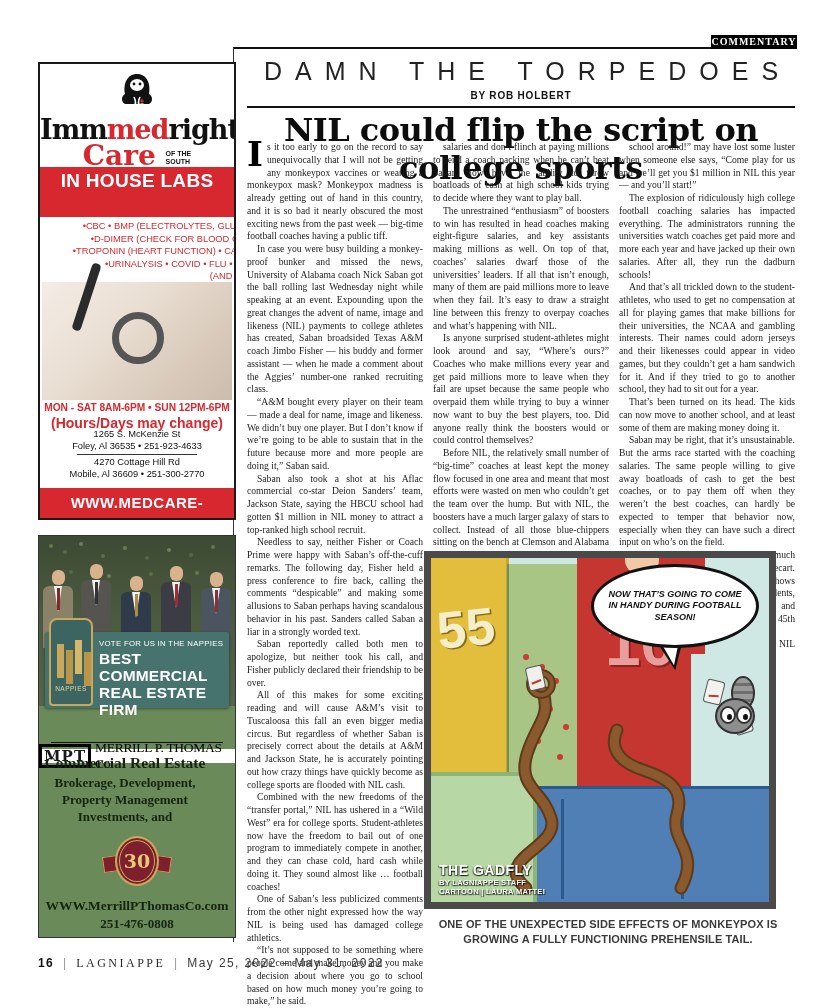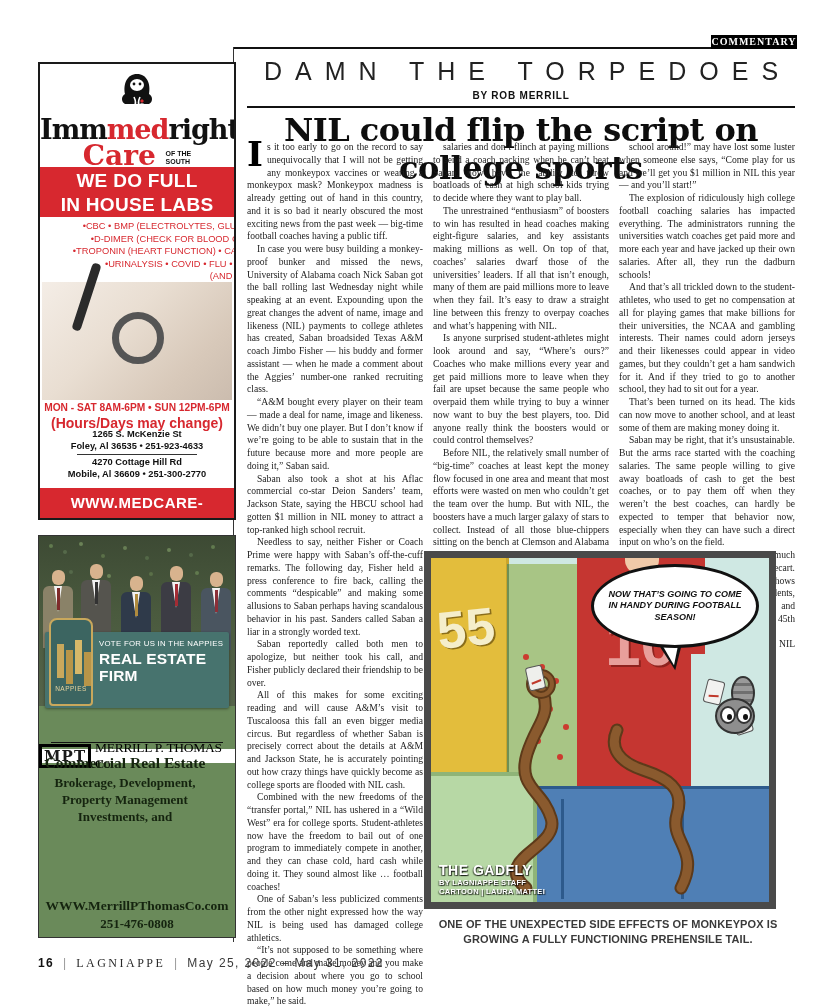--- a/index.html
+++ b/index.html
@@ -54,21 +54,21 @@
               background:linear-gradient(135deg,#f4ede6 0%,#e9ded2 40%,#d8c9ba 75%,#cbbcae 100%); }
   .ic-steth { position:absolute; left:70px; top:30px; width:52px; height:52px; border:7px solid #555;
               border-radius:50%; }
   .ic-tube  { position:absolute; left:40px; top:-20px; width:9px; height:70px; background:#2b2b2b;
               transform:rotate(18deg); border-radius:4px; }
   .ic-hours { position:absolute; left:0; top:338px; width:194px; text-align:center; color:#d7282f;
               font-weight:bold; font-size:10.2px; }
   .ic-note  { position:absolute; left:0; top:351px; width:194px; text-align:center; color:#d7282f;
               font-weight:bold; font-size:14px; }
   .ic-addr  { position:absolute; left:0; top:365px; width:194px; text-align:center; color:#111;
-              font-weight:bold; font-size:9.3px; line-height:11.5px; }
+              font-weight:normal; font-size:9.3px; line-height:11.5px; }
   .ic-div   { width:120px; height:1px; background:#333; margin:2px auto; }
   .ic-web   { position:absolute; left:0; top:424px; width:194px; height:30px; background:#d7282f;
               color:#fff; text-align:center; font-weight:bold; font-size:15px; line-height:30px;
               letter-spacing:0.5px; }
 
   
   .ad2 { position:absolute; left:38px; top:535px; width:198px; height:403px; border:1px solid #333;
          background:#6a8a5a; overflow:hidden; font-family:"Liberation Serif",serif; }
   .mpt-photo { position:absolute; left:0; top:0; width:196px; height:170px;
                background:linear-gradient(180deg,#3d4a34 0%,#4a5a3e 45%,#55644a 100%); }
@@ -192,42 +192,41 @@
 </head>
 <body>
 
 <div class="page">
 
   <div class="top-rule"></div>
   <div class="vert-rule"></div>
   <div class="commentary">COMMENTARY</div>
 
   <div class="col-title">DAMN THE TORPEDOES</div>
-  <div class="byline">BY ROB MERRILL</div>
+  <div class="byline">BY ROB HOLBERT</div>
   <div class="head-rule"></div>
   <div class="headline">NIL could flip the script on college sports</div>
 
   <div class="ad1">
     <svg class="penguin" width="36" height="42" viewBox="0 0 36 42">
       <path d="M18 2 C8 2 4 12 6 22 C2 24 2 30 6 32 L30 32 C34 30 34 24 30 22 C32 12 28 2 18 2 Z" fill="#111"></path>
       <ellipse cx="18" cy="13" rx="7" ry="6" fill="#fff"></ellipse>
       <circle cx="15" cy="12" r="1.4" fill="#111"></circle>
         <circle cx="21" cy="12" r="1.4" fill="#111"></circle>
       <path d="M15 25 q3 6 0 10 M21 25 q-3 6 0 10" stroke="#fff" stroke-width="1.6" fill="none"></path>
       <path d="M23 32 a3 3 0 1 0 0.1 0" fill="none" stroke="#fff" stroke-width="1.4"></path>
       <path d="M21 29 l2 -2 2 2 -2 2 Z" fill="#d7282f"></path>
     </svg>
     <div class="ic-logo">
       <div class="ic-l1"><span>Imm</span><span class="red">med</span><span>right</span></div>
       <div class="ic-l2"><span>Care</span>
         <span class="ic-suffix"><span>OF THE</span><br><span>SOUTH</span></span>
       </div>
     </div>
     <div class="ic-band">
-      <div>WE DO FULL</div>
       <div>IN HOUSE LABS</div>
     </div>
     <div class="ic-services">
         <div>•CBC • BMP (ELECTROLYTES, GLUCOSE)</div>
         <div>•D-DIMER (CHECK FOR BLOOD CLOTS)</div>
         <div>•TROPONIN (HEART FUNCTION) • CARDIAC</div>
         <div>•URINALYSIS • COVID • FLU • STREP</div>
         <div>(AND MORE)</div>
       </div>
     <div class="ic-photo">
@@ -285,35 +284,41 @@
           </div>
         </div>
     </div>
     <div class="mpt-banner">
       <div class="nappies">
         <div class="nap-bldg"></div>
         <div class="nap-text">NAPPIES</div>
       </div>
       <div class="txt">
         <div class="vote-line">VOTE FOR US IN THE NAPPIES</div>
+        <div class="award-line">BEST COMMERCIAL</div>
         <div class="award-line">REAL ESTATE FIRM</div>
       </div>
     </div>
     <div class="mpt-white">
       <span class="mpt-box">MPT</span>
       <span class="mpt-name">MERRILL P. THOMAS Co.</span>
     </div>
     <div class="mpt-underline"></div>
     <div class="mpt-services">
       <div class="t1">Commercial Real Estate</div>
       <div class="t2">
           <div>Brokerage, Development,</div>
           <div>Property Management</div>
           <div>Investments, and</div>
         </div>
+    </div>
+    <div class="seal">
+      <div class="rib l"></div>
+        <div class="rib r"></div>
+      <div class="core">30</div>
     </div>
     <div class="mpt-web">WWW.MerrillPThomasCo.com</div>
     <div class="mpt-phone">251-476-0808</div>
   </div>
 
   <div class="article">
     <div class="acol">
       <p class="first"><span class="dropcap">I</span><span>s it too early to go on the record to say unequivocally that I will not be getting any monkeypox vaccines or wearing a monkeypox mask? Monkeypox madness is already getting out of hand in this country, and it is so bad it nearly obscured the most exciting news from the past week — big-time football coaches having a public tiff.</span></p>
       <span><p>In case you were busy building a monkey-proof bunker and missed the news, University of Alabama coach Nick Saban got the ball rolling last Wednesday night while speaking at an event. Expounding upon the great changes the advent of name, image and likeness (NIL) payments to college athletes has created, Saban broadsided Texas A&amp;M coach Jimbo Fisher — his buddy and former assistant — when he made a comment about the Aggies’ number-one ranked recruiting class.</p><p>“A&amp;M bought every player on their team — made a deal for name, image and likeness. We didn’t buy one player. But I don’t know if we’re going to be able to sustain that in the future because more and more people are doing it,” Saban said.</p><p>Saban also took a shot at his Aflac commercial co-star Deion Sanders’ team, Jackson State, saying the HBCU school had gotten $1 million in NIL money to attract a top-ranked high school recruit.</p><p>Needless to say, neither Fisher or Coach Prime were happy with Saban’s off-the-cuff remarks. The following day, Fisher held a press conference to fire back, calling the comments “despicable” and making some allusions to Saban perhaps having scandalous behavior in his past. Sanders called Saban a liar in a strongly worded text.</p><p>Saban reportedly called both men to apologize, but neither took his call, and Fisher publicly declared their friendship to be over.</p><p>All of this makes for some exciting reading and will cause A&amp;M’s visit to Tuscaloosa this fall an even bigger media circus. But regardless of whether Saban is precisely correct about the details at A&amp;M and Jackson State, he is accurately pointing out how crazy things have quickly become as college sports are flooded with NIL cash.</p><p>Combined with the new freedoms of the “transfer portal,” NIL has ushered in a “Wild West” era for college sports. Student-athletes now have the freedom to bail out of one program to immediately compete in another, and they can chase cold, hard cash while doing it. They sound almost like … football coaches!</p><p>One of Saban’s less publicized comments from the other night expressed how the way NIL is being used has damaged college athletics.</p><p>“It’s not supposed to be something where people come and make money and you make a decision about where you go to school based on how much money you’re going to make,” he said.</p></span>
     </div>

